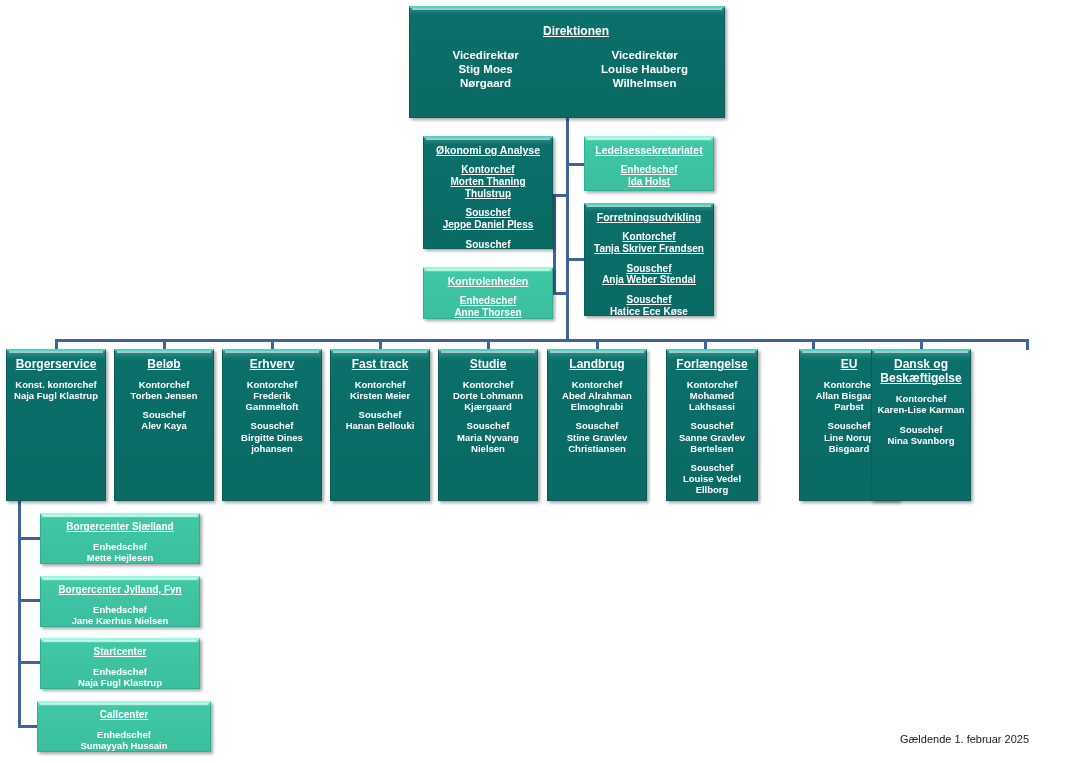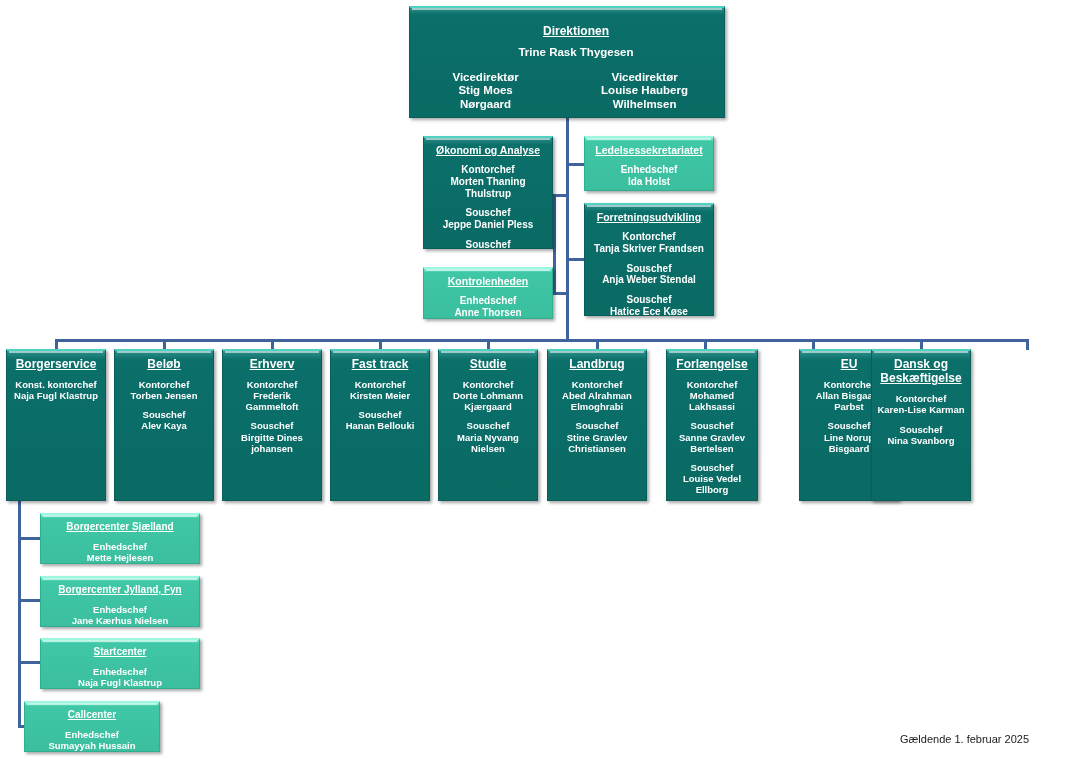--- a/index.html
+++ b/index.html
@@ -48,21 +48,21 @@
     margin-bottom:5px;
   }
   .grp{margin-top:8px;line-height:1.17;}
   .grp:first-of-type{margin-top:0;}
   .role{font-weight:bold;}
   .nm{font-weight:bold;}
 
   
   .s-top   {font-size:11.5px;}
   .s-top .ttl{font-size:12px;}
-  .s-mid   {font-size:10px;}
+  .s-mid   {font-size:10px;text-decoration:underline;}
   .s-mid .ttl{font-size:10.5px;}
   .s-dept  {font-size:9.5px;}
   .s-dept .ttl{font-size:12px;}
   .s-sub   {font-size:9.5px;}
   .s-sub .ttl{font-size:10px;}
 
   
   .duo{display:flex;justify-content:center;gap:32px;margin-top:11px;}
   .duo > div{line-height:1.2;}
 
@@ -102,21 +102,20 @@
   <div class="ln" style="left:18px;top:500px;width:3px;height:228px;"></div>
   <div class="ln" style="left:18px;top:537px;width:23px;height:3px;"></div>
   <div class="ln" style="left:18px;top:599px;width:23px;height:3px;"></div>
   <div class="ln" style="left:18px;top:661px;width:23px;height:3px;"></div>
   <div class="ln" style="left:18px;top:725px;width:23px;height:3px;"></div>
 
   <div class="box dark s-top" style="left:409px;top:6px;width:316px;height:112px;padding-top:16px;padding-left:23px;">
     <div class="hl"></div>
     <div class="ttl">Direktionen</div>
     <div class="grp">
-      <div class="nm">Trine Rask Thygesen</div>
     </div>
     <div class="duo">
       <div>
         <div class="role">Vicedirektør</div>
         <div class="nm">Stig Moes Nørgaard</div>
       </div>
       <div>
         <div class="role">Vicedirektør</div>
         <div class="nm">Louise Hauberg Wilhelmsen</div>
       </div>
@@ -313,21 +312,21 @@
 
   <div class="box light s-sub" style="left:40px;top:638px;width:160px;height:51px;">
     <div class="hl"></div>
     <div class="ttl">Startcenter</div>
     <div class="grp">
       <div class="role">Enhedschef</div>
       <div class="nm">Naja Fugl Klastrup</div>
     </div>
   </div>
 
-  <div class="box light s-sub" style="left:24px;top:701px;width:136px;height:51px;">
+  <div class="box light s-sub" style="left:37px;top:701px;width:174px;height:51px;">
     <div class="hl"></div>
     <div class="ttl">Callcenter</div>
     <div class="grp">
       <div class="role">Enhedschef</div>
       <div class="nm">Sumayyah Hussain</div>
     </div>
   </div>
 
   <div class="footer" style="left:900px;top:733px;">Gældende 1. februar 2025</div>
 

